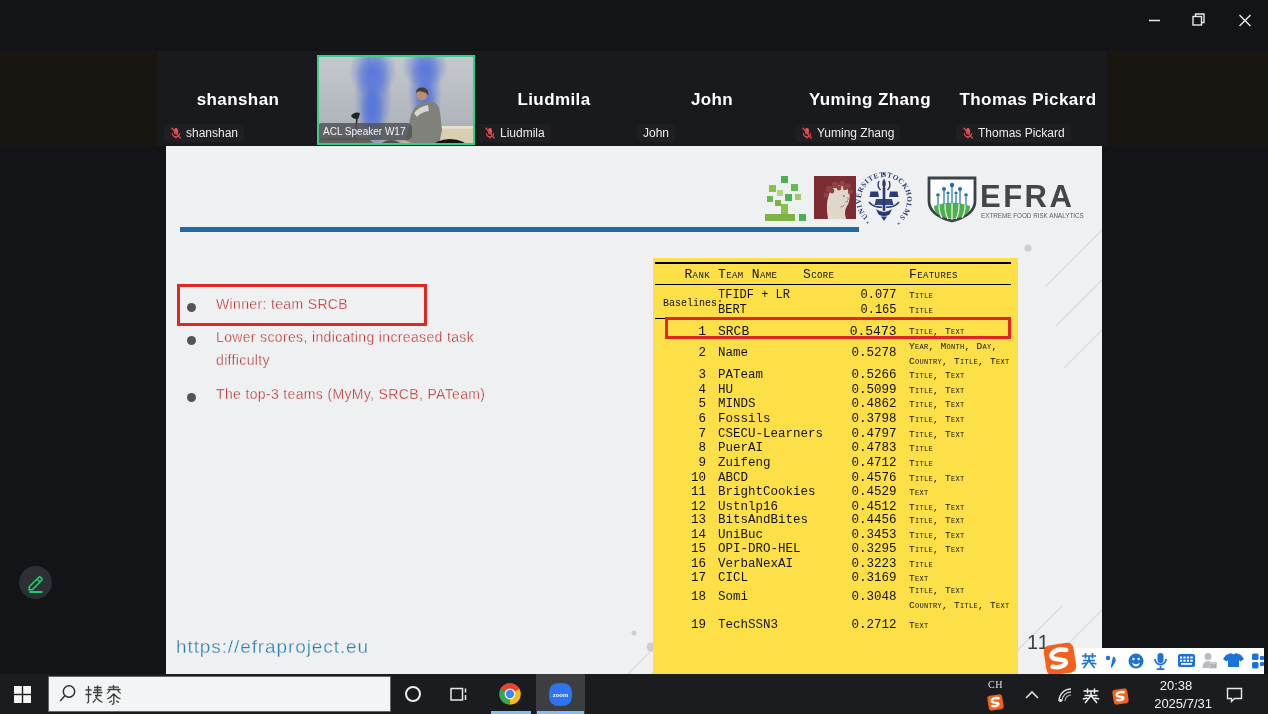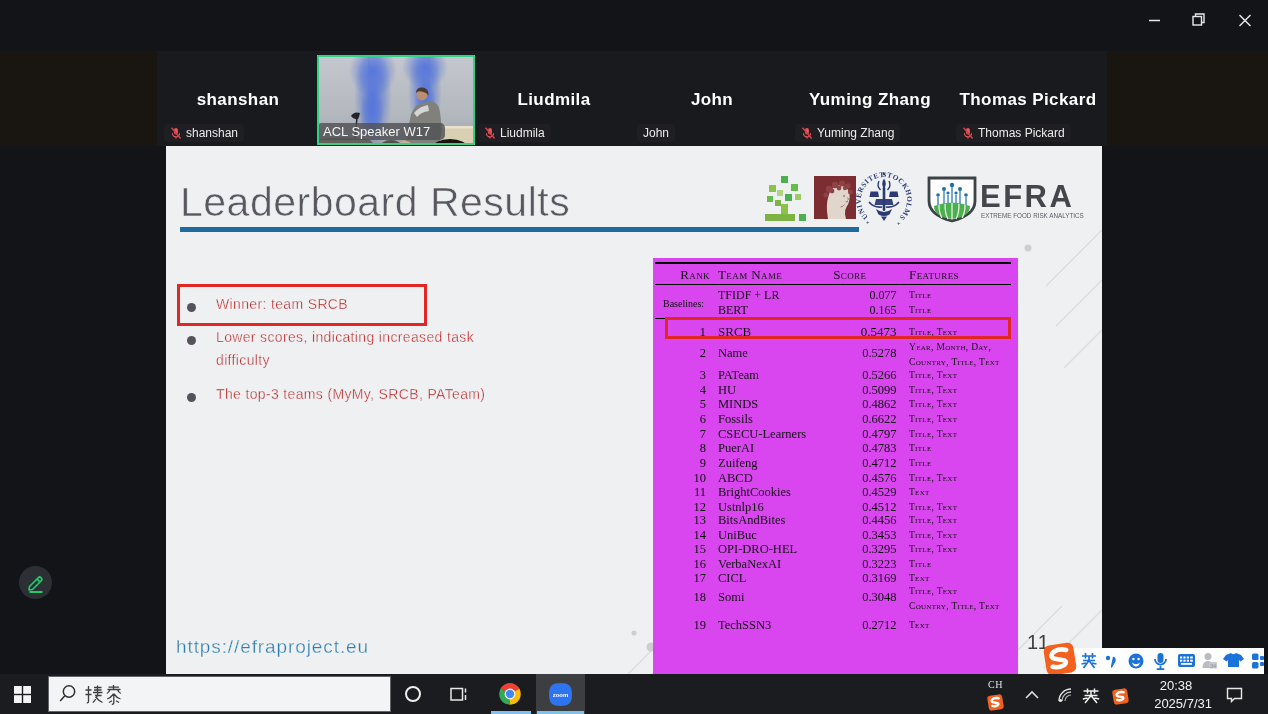--- a/index.html
+++ b/index.html
@@ -3,21 +3,21 @@
 <style>
 html,body{margin:0;padding:0;background:#000}
 *{box-sizing:border-box}
 #screen{position:relative;width:1268px;height:714px;overflow:hidden;background:#121418;font-family:"Liberation Sans",sans-serif}
 .abs{position:absolute}
 .vname{position:absolute;top:90px;width:158px;text-align:center;color:#fff;font-weight:700;font-size:17px;letter-spacing:.4px}
 .chip{position:absolute;top:124px;height:18px;border-radius:4px;background:rgba(32,32,37,.85);color:#ececec;font-size:12px;display:flex;align-items:center;padding:0 6px;gap:4px;white-space:nowrap}
 .slide{position:absolute;left:166px;top:146px;width:936px;height:528px;background:#eef0f2;overflow:hidden}
 .bullet{position:absolute;color:#b91c1c;font-size:14px;letter-spacing:.35px;white-space:nowrap;-webkit-text-stroke:0.35px #eef0f2}
 .dot{position:absolute;width:9px;height:9px;border-radius:50%;background:#56525b}
-.tbl{position:absolute;left:487px;top:112px;width:365px;height:433px;background:#d946ef;font-family:Liberation Serif, serif;color:#111}
+.tbl{position:absolute;left:487px;top:112px;width:365px;height:433px;background:#fde047;font-family:Liberation Mono, monospace;color:#111}
 .trow{position:absolute;left:0;width:365px;height:15px;line-height:15px;font-size:12.5px}
 .rk{position:absolute;left:0;width:53px;text-align:right}
 .tm{position:absolute;left:65px}
 .sc{position:absolute;left:150px;width:93.5px;text-align:right}
 .ft{position:absolute;left:256px;font-size:9.5px;font-variant:small-caps;letter-spacing:.3px;line-height:15px}
 .rule{position:absolute;left:2px;width:356px;background:#000}
 </style></head>
 <body>
 <div id="screen">
 <svg class="abs" style="left:1143px;top:11px" width="115" height="19" viewBox="0 0 115 19">
@@ -92,42 +92,41 @@
   <circle cx="105" cy="40" r="5.4" fill="#b98f70"></circle>
   <path d="M99 38 q0 -6 7 -5.5 q6 1 5.5 8 l-2.5 -2.5 q-5 -2.5 -8 -1.5 Z" fill="#4a3a30"></path>
   <path d="M34 61 q3 -5 9 -3 l-1.5 5.5 q-4 2.5 -7.5 -2.5 Z" fill="#23232a"></path>
   <line x1="40" y1="63" x2="37" y2="90" stroke="#23232a" stroke-width="1.5"></line>
   <path d="M0 84 Q26 81 52 84 L58 90 L0 90 Z" fill="#62615a"></path>
   <ellipse cx="74" cy="93" rx="11" ry="8" fill="#51504a"></ellipse>
   <ellipse cx="88" cy="94" rx="9" ry="8" fill="#c9b48e"></ellipse>
   <ellipse cx="133" cy="93" rx="18" ry="9" fill="#16130f"></ellipse>
 </svg>
 <div class="abs" style="left:317px;top:55px;width:158px;height:90px;border:2.5px solid #31d286;border-radius:1px"></div>
-<div class="abs" style="left:319px;top:123px;height:17px;background:rgba(80,82,85,.82);border-radius:2px 5px 5px 2px;color:#f4f4f4;font-size:13px;line-height:17px;padding:0 15px 0 4px">ACL Speaker W17</div>
+<div class="abs" style="left:319px;top:123px;height:17px;background:rgba(80,82,85,.82);border-radius:2px 5px 5px 2px;color:#f4f4f4;font-size:10px;line-height:17px;padding:0 7px 0 4px">ACL Speaker W17</div>
 <div class="slide">
   <svg class="abs" style="left:0;top:0" width="936" height="528" viewBox="0 0 936 528">
     <g stroke="#d9dbde" stroke-width="1.3" fill="none">
       <path d="M462 528 L522 468 M486 528 L536 478 H566 L596 448 M510 528 L570 468 M536 528 L586 478 H622 L654 446 M562 528 L622 468 M592 528 L642 478 H678 L716 440 M628 524 L688 464 M662 526 L722 466 M700 524 L756 468 M744 522 L804 462 M788 524 L848 464 M836 520 L896 460 M878 522 L936 464"></path>
       <path d="M880 140 L936 84 M890 180 L936 134 M898 222 L936 184"></path>
     </g>
     <g fill="#cdced1">
       <circle cx="485" cy="501" r="4.5"></circle>
           <circle cx="527" cy="518" r="4"></circle>
           <circle cx="632" cy="490" r="4"></circle>
       <circle cx="686" cy="501" r="3"></circle>
           <circle cx="722" cy="491" r="4.5"></circle>
           <circle cx="752" cy="513" r="3"></circle>
       <circle cx="594" cy="509" r="2.5"></circle>
           <circle cx="668" cy="522" r="2.5"></circle>
           <circle cx="862" cy="102" r="3.5"></circle>
       <circle cx="468" cy="487" r="2.5"></circle>
           <circle cx="820" cy="470" r="2.5"></circle>
     </g>
   </svg>
-  <div class="abs" style="left:14px;top:33px;font-size:41px;color:#5b5761;letter-spacing:0.5px;-webkit-text-stroke:0.55px #eef0f2">Leaderboard Results</div>
   <div class="abs" style="left:14px;top:81px;width:679px;height:5px;background:#1e6b9f"></div>
   <div class="abs" style="left:11px;top:138px;width:250px;height:42px;border:3.5px solid #e12626"></div>
   <div class="dot" style="left:21px;top:157px"></div>
   <div class="dot" style="left:21px;top:190px"></div>
   <div class="dot" style="left:21px;top:247px"></div>
   <div class="bullet" style="left:50px;top:150px">Winner: team SRCB</div>
   <div class="bullet" style="left:50px;top:183px">Lower scores, indicating increased task</div>
   <div class="bullet" style="left:50px;top:206px">difficulty</div>
   <div class="bullet" style="left:50px;top:240px">The top-3 teams (MyMy, SRCB, PATeam)</div>
   <div class="abs" style="left:10px;top:490px;font-size:19px;color:#2e7fae;letter-spacing:.9px;-webkit-text-stroke:0.3px #eef0f2">https://efraproject.eu</div>
@@ -208,21 +207,21 @@
       <path d="M13 30 Q13 38 16 43 M19 29 Q19 39 22 44 M26 28 V44 M33 29 Q33 39 30 44 M39 30 Q39 38 36 43"></path>
     </g>
     <text x="54" y="32" font-family="Liberation Sans,sans-serif" font-size="31" font-weight="bold" fill="#43474b" letter-spacing="2.5">EFRA</text>
     <text x="55" y="42.5" font-family="Liberation Sans,sans-serif" font-size="6.3" fill="#5a6065" letter-spacing="0">EXTREME FOOD RISK ANALYTICS</text>
   </svg>
   <div class="tbl">
     <div class="rule" style="top:4px;height:1.8px"></div>
     <div class="trow" style="top:9px;font-size:13px;font-variant:small-caps;letter-spacing:.4px">
           <span class="rk" style="left:0;width:57px">Rank</span>
           <span class="tm">Team Name</span>
-          <span class="sc" style="text-align:center">Score</span>
+          <span class="sc" style="text-align:left">Score</span>
           <span class="ft" style="font-size:13px;letter-spacing:.4px">Features</span>
         </div>
     <div class="rule" style="top:25.5px;height:1.3px"></div>
     <div class="trow" style="top:30px;font-size:12px">
           <span class="abs" style="left:10px;top:8px;font-size:10px">Baselines:</span>
           <span class="tm">TFIDF + LR</span>
           <span class="sc">0.077</span>
           <span class="ft">Title</span>
         </div>
     <div class="trow" style="top:44.8px;font-size:12px">
@@ -257,21 +256,21 @@
         </div>
     <div class="trow" style="top:139px">
           <span class="rk">5</span>
           <span class="tm">MINDS</span>
           <span class="sc">0.4862</span>
           <span class="ft">Title, Text</span>
         </div>
     <div class="trow" style="top:154px">
           <span class="rk">6</span>
           <span class="tm">Fossils</span>
-          <span class="sc">0.6622</span>
+          <span class="sc">0.3798</span>
           <span class="ft">Title, Text</span>
         </div>
     <div class="trow" style="top:168.5px">
           <span class="rk">7</span>
           <span class="tm">CSECU-Learners</span>
           <span class="sc">0.4797</span>
           <span class="ft">Title, Text</span>
         </div>
     <div class="trow" style="top:183px">
           <span class="rk">8</span>

